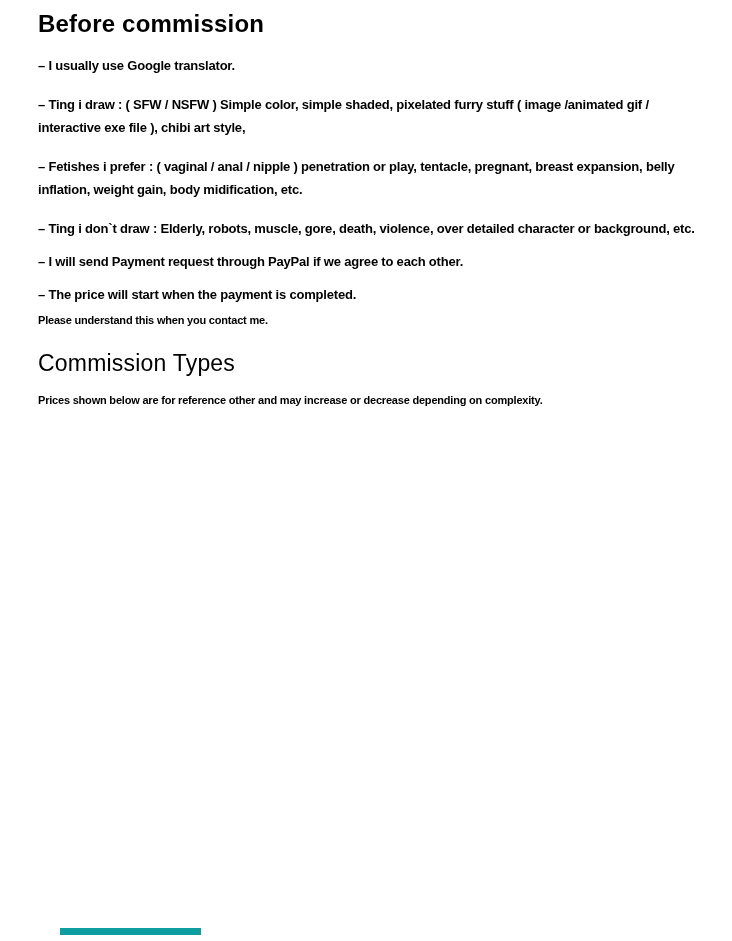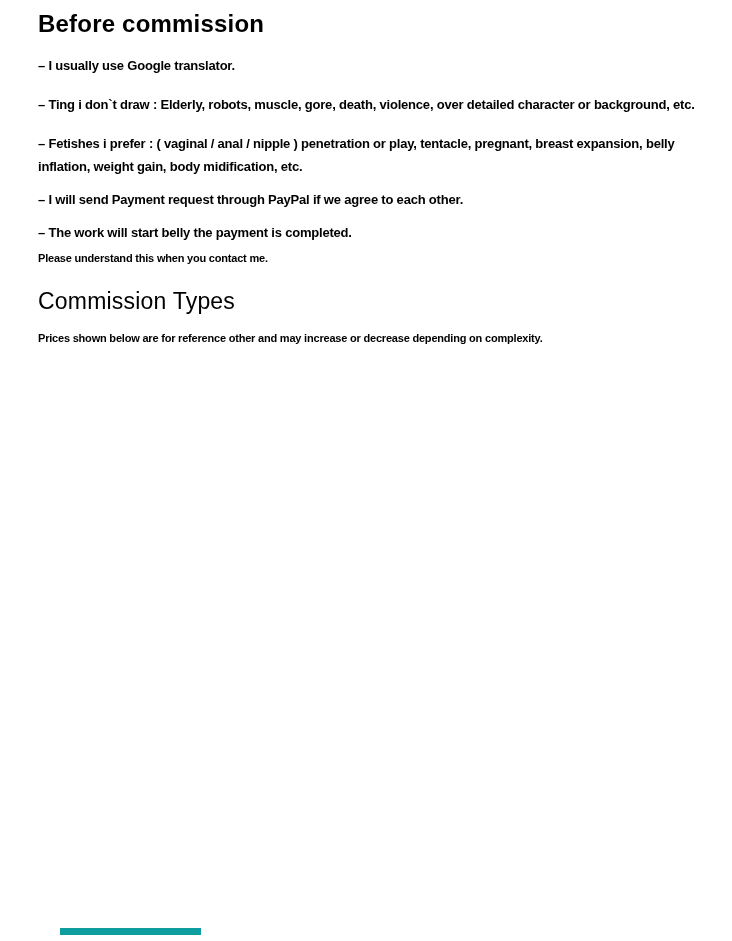--- a/index.html
+++ b/index.html
@@ -64,29 +64,30 @@
 </head>
 <body>
 
 <div class="page">
 
   <section>
     <h1 class="doc-title">Before commission</h1>
 
     <p class="bullet">–  I usually use Google translator.</p>
 
+    <p class="bullet">–  Ting i draw : ( SFW / NSFW ) Simple color, simple shaded, pixelated furry stuff ( image /animated gif / interactive exe file ), chibi art style,</p>
+
+    <p class="bullet">–  Fetishes i prefer : ( vaginal / anal / nipple ) penetration or play, tentacle, pregnant, breast expansion, belly inflation, weight gain, body midification, etc.</p>
 
     <p class="bullet">–  Ting i don`t draw : Elderly, robots, muscle, gore, death, violence, over detailed character or background, etc.</p>
-
-    <p class="bullet">–  Fetishes i prefer : ( vaginal / anal / nipple ) penetration or play, tentacle, pregnant, breast expansion, belly inflation, weight gain, body midification, etc.</p>
 
 
     <p class="bullet gap">–  I will send Payment request through PayPal if we agree to each other.</p>
 
-    <p class="bullet gap">–  The work will start belly the payment is completed.</p>
+    <p class="bullet gap">–  The price will start when the payment is completed.</p>
 
     <p class="note">Please understand this when you contact me.</p>
   </section>
 
   <section>
     <h1 class="doc-title-2">Commission Types</h1>
 
     <p class="subtitle">Prices shown below are for reference other and may increase or decrease depending on complexity.</p>
   </section>
 

